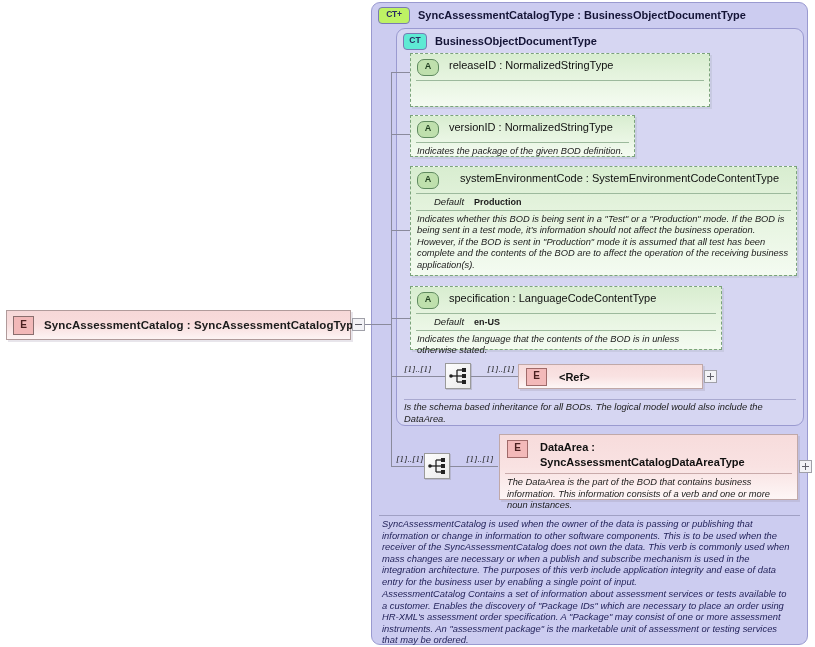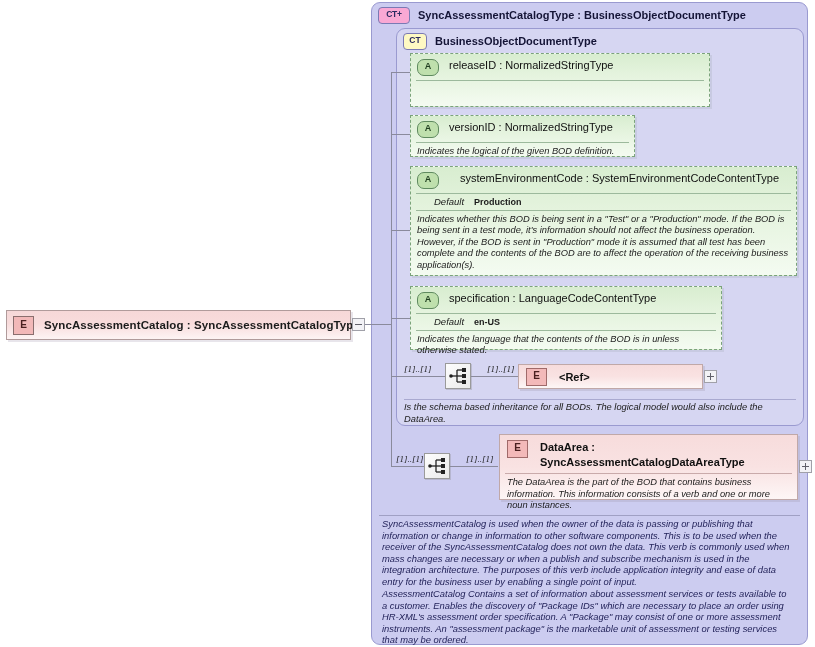--- a/index.html
+++ b/index.html
@@ -73,35 +73,35 @@
     height: 24px;
     display: flex;
     align-items: center;
     padding-left: 6px;
     box-sizing: border-box;
   }
   .ct-badge {
     width: 30px; height: 15px;
     border: 1px solid #7a7ab4;
     border-radius: 4px;
-    background: #f9a8d4;
+    background: #bef264;
     color: #2a2a60;
     font-size: 8.5px;
     font-weight: bold;
     line-height: 13px;
     text-align: center;
     margin-right: 8px;
     flex: 0 0 auto;
     letter-spacing: -0.2px;
   }
   .ct-badge-sm {
     width: 22px; height: 15px;
     border: 1px solid #7a7ab4;
     border-radius: 4px;
-    background: #fef9c3;
+    background: #5eead4;
     color: #2a2a60;
     font-size: 8.5px;
     font-weight: bold;
     line-height: 13px;
     text-align: center;
     margin-right: 8px;
     flex: 0 0 auto;
   }
   .ct-title {
     font-size: 11px;
@@ -339,21 +339,21 @@
     </div>
     <div class="attr-sep"></div>
   </div>
 
   <div class="abs attr" style="left:410px; top:115px; width:225px; height:42px;">
     <div class="attr-head">
       <span class="a-badge">A</span>
       <span class="a-title">versionID : NormalizedStringType</span>
     </div>
     <div class="attr-sep"></div>
-    <div class="attr-doc">Indicates the logical of the given BOD definition.</div>
+    <div class="attr-doc">Indicates the package of the given BOD definition.</div>
   </div>
 
   <div class="abs attr" style="left:410px; top:166px; width:387px; height:110px;">
     <div class="attr-head">
       <span class="a-badge">A</span>
       <span class="a-title" style="text-align:center; display:block; width:352px;">systemEnvironmentCode : SystemEnvironmentCodeContentType</span>
     </div>
     <div class="attr-sep"></div>
     <div class="attr-default">
       <span class="lbl">Default</span>

